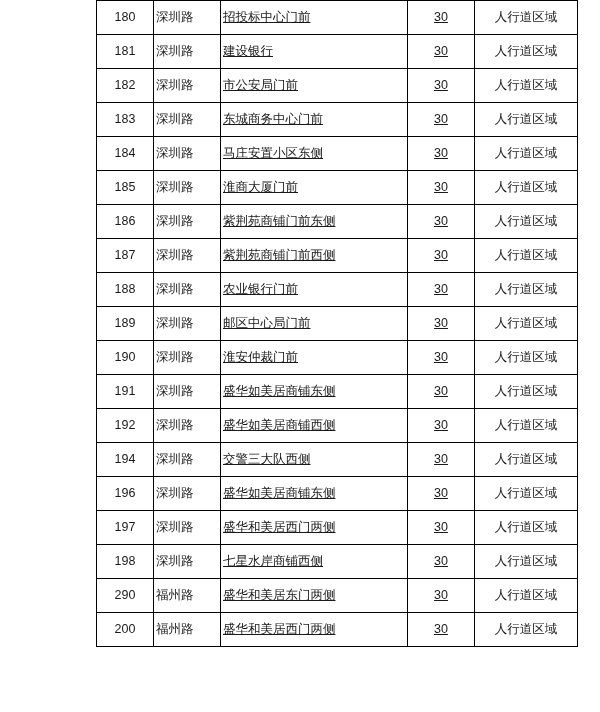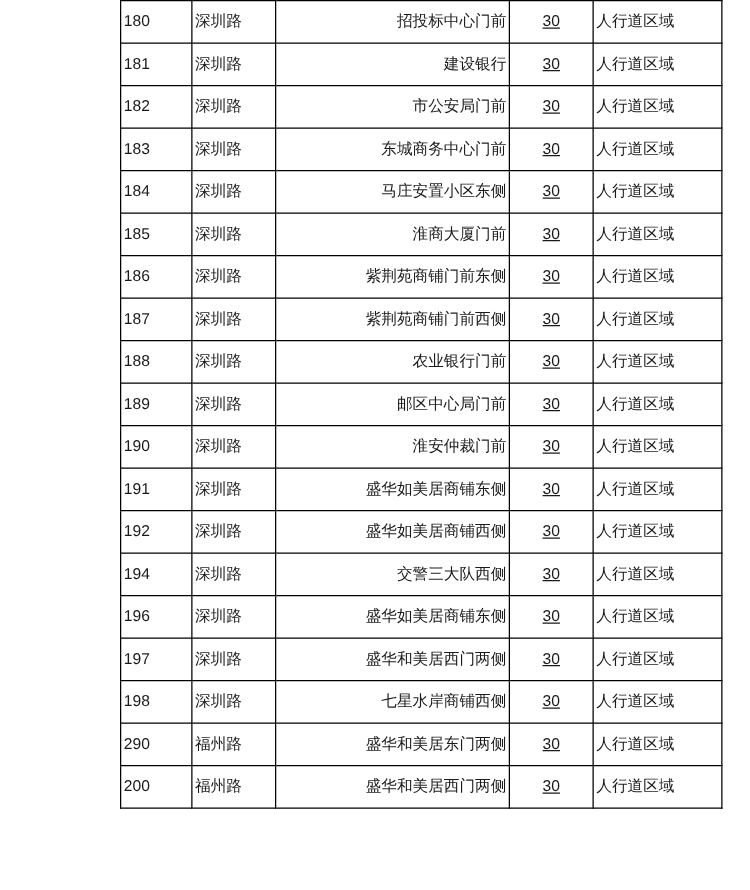--- a/index.html
+++ b/index.html
@@ -35,39 +35,41 @@
   table.data-table td {
     border: 1px solid #000000;
     height: 33px;
     padding: 0 2px;
     vertical-align: middle;
     line-height: 1.15;
     font-family: "Liberation Sans", sans-serif;
   }
   td.col-index {
     width: 52px;
+    text-align: center;
   }
   td.col-road {
     width: 62px;
     text-align: center;
     padding-left: 6px;
     text-align: left;
   }
   td.col-location {
     width: 182px;
-    text-align: right;
+    text-align: left;
+    text-decoration: underline;
   }
   td.col-count {
     width: 62px;
     text-align: center;
     text-decoration: underline;
   }
   td.col-type {
     width: 98px;
-    text-align: left;
+    text-align: center;
   }
   
   table.data-table tr:last-child td {
     border-bottom: 1px solid #000000;
   }
 </style>
 </head>
 <body>
 
 <div class="page">

